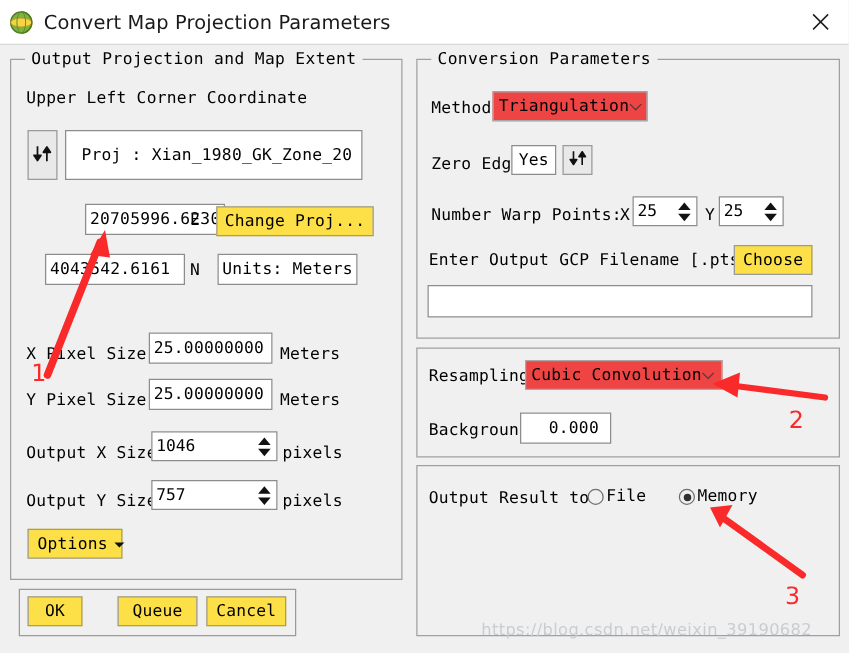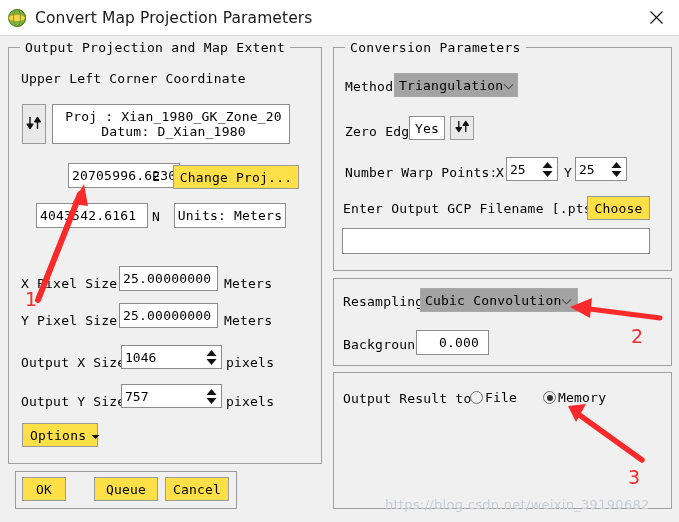--- a/index.html
+++ b/index.html
@@ -38,21 +38,21 @@
     position:absolute;background:#ffffff;border:1px solid #8c8c8c;
     box-sizing:border-box;display:flex;align-items:center;
     padding-left:3px;font-size:13px;letter-spacing:.2px;overflow:hidden;
   }
   .btn{
     position:absolute;background:#fde047;border:1px solid #9a9a9a;
     box-sizing:border-box;display:flex;align-items:center;justify-content:center;
     font-size:13px;letter-spacing:.2px;white-space:nowrap;
   }
   .dropdown{
-    position:absolute;background:#a3a3a3;border:1px solid #a8a8a8;
+    position:absolute;background:#ef4444;border:1px solid #a8a8a8;
     box-sizing:border-box;display:flex;align-items:center;
     padding-left:4px;font-size:13px;letter-spacing:.2px;white-space:nowrap;
   }
   .dropdown .chev{margin-left:auto;margin-right:6px;opacity:.75;}
   .spin-field{
     position:absolute;background:#ffffff;border:1px solid #8c8c8c;
     box-sizing:border-box;display:flex;align-items:center;
     padding-left:3px;font-size:13px;overflow:hidden;
   }
   .spin-field .spin{margin-left:auto;margin-right:3px;display:flex;flex-direction:column;align-items:center;}
@@ -114,21 +114,20 @@
 <div class="swapbtn" style="left:22px;top:104px;width:24px;height:40px;">
   <span>
     <svg width="16" height="14" viewBox="0 0 16 14">
       <path d="M4 1 L4 10 M4 12.5 L1.2 8.2 L6.8 8.2 Z" fill="#111" stroke="#111" stroke-width="1.4" stroke-linejoin="round"></path>
       <path d="M11.5 13 L11.5 4 M11.5 1.5 L14.3 5.8 L8.7 5.8 Z" fill="#111" stroke="#111" stroke-width="1.4" stroke-linejoin="round"></path>
     </svg>
   </span>
 </div>
 <div class="field" style="left:52px;top:104px;width:238px;height:40px;flex-direction:column;align-items:center;justify-content:center;padding-left:5px;line-height:15px;">
   <div>Proj : Xian_1980_GK_Zone_20</div>
-  <div>Datum: D_Xian_1980</div>
 </div>
 
 <div class="field" style="left:36px;top:163px;width:112px;height:25px;margin-left:32px;">
   <span>20705996.6230</span>
 </div>
 <div class="plain" style="left:152px;top:169px;">E</div>
 <div class="field" style="left:36px;top:203px;width:112px;height:25px;">
   <span>4043542.6161</span>
 </div>
 <div class="plain" style="left:152px;top:209px;">N</div>

